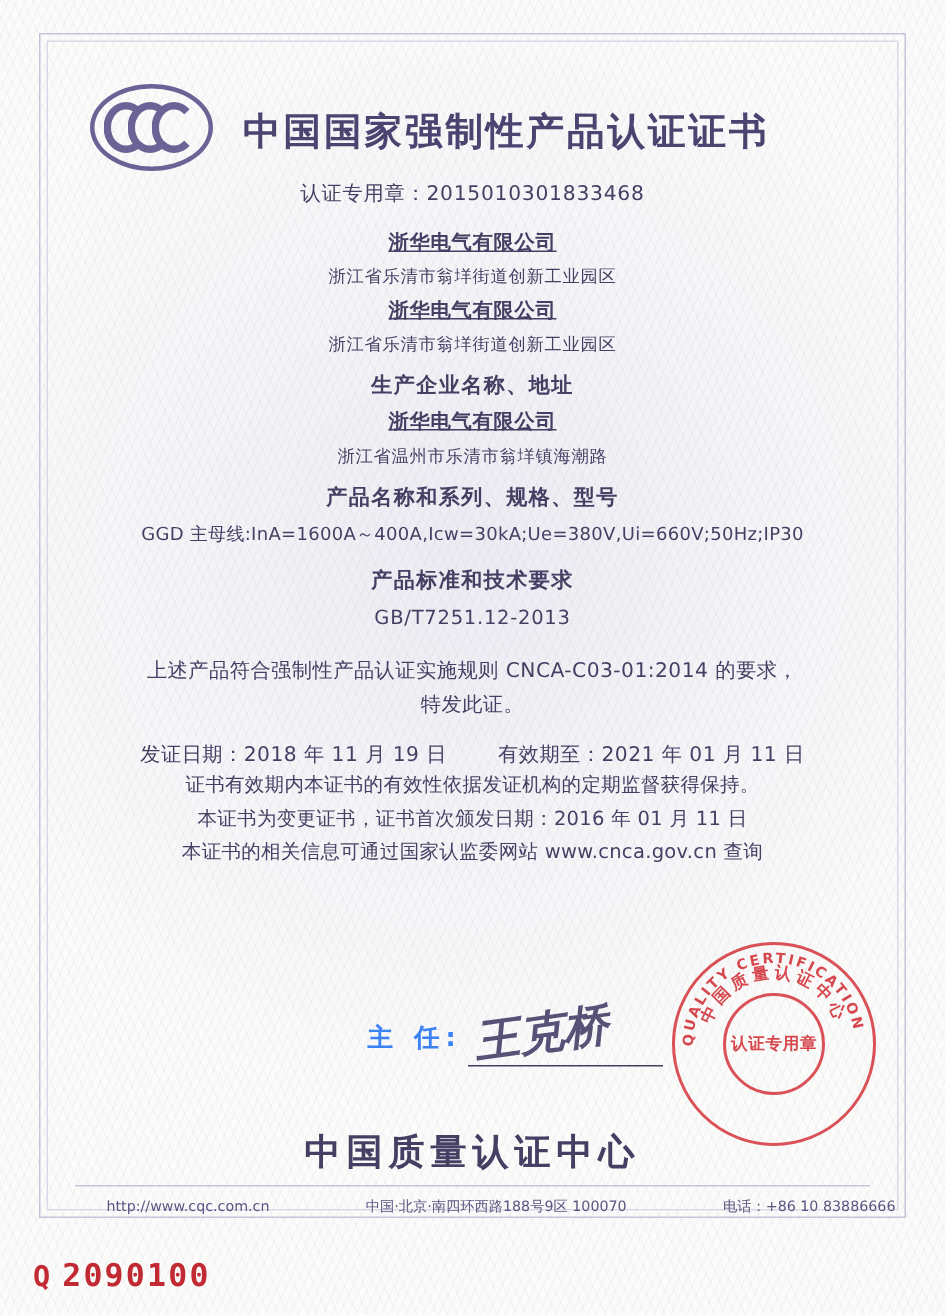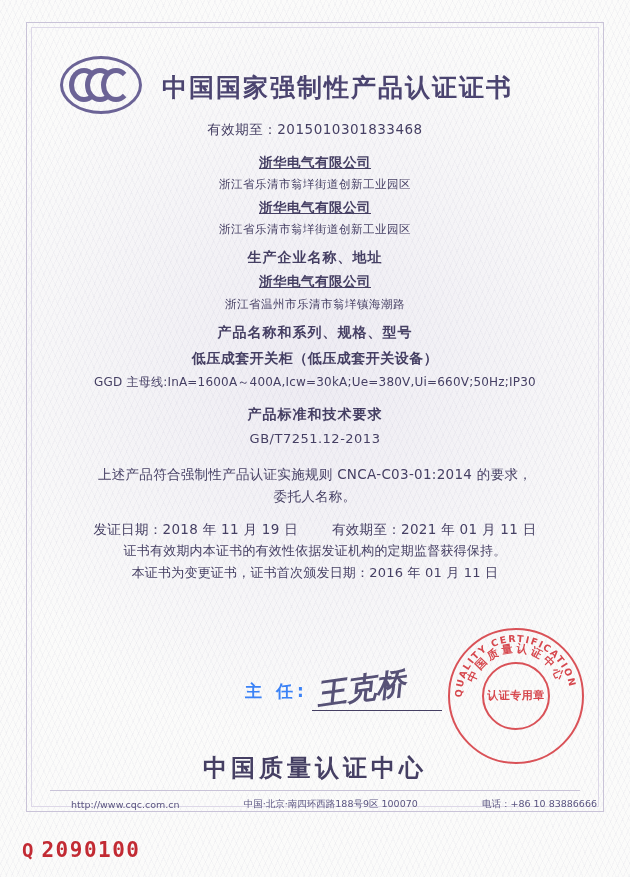--- a/index.html
+++ b/index.html
@@ -387,50 +387,50 @@
     <div class="ccc-logo">
       <div class="ring"></div>
       <div class="c c1"></div>
       <div class="c c2"></div>
       <div class="c c3"></div>
     </div>
     <div class="header-title">中国国家强制性产品认证证书</div>
   </div>
 
   <div class="body-block">
-    <div class="line cert-no">有效期至：2015010301833468</div>
+    <div class="line cert-no">认证专用章：2015010301833468</div>
 
     <div class="line field-value-main">浙华电气有限公司</div>
     <div class="line field-value-sub">浙江省乐清市翁垟街道创新工业园区</div>
 
     <div class="line field-value-main">浙华电气有限公司</div>
     <div class="line field-value-sub">浙江省乐清市翁垟街道创新工业园区</div>
 
     <div class="line field-label">生产企业名称、地址</div>
     <div class="line field-value-main">浙华电气有限公司</div>
     <div class="line field-value-sub">浙江省温州市乐清市翁垟镇海潮路</div>
 
     <div class="line field-label">产品名称和系列、规格、型号</div>
-    <div class="line product-name">低压成套开关柜（低压成套开关设备）</div>
     <div class="line product-spec">GGD 主母线:InA=1600A～400A,Icw=30kA;Ue=380V,Ui=660V;50Hz;IP30</div>
 
     <div class="line standard-label">产品标准和技术要求</div>
     <div class="line standard-value">GB/T7251.12-2013</div>
 
     <div class="statement">
       <span>上述产品符合强制性产品认证实施规则 CNCA-C03-01:2014 的要求，</span>
-      <span class="l2">委托人名称。</span>
+      <span class="l2">特发此证。</span>
     </div>
 
     <div class="line dates">
       <span>发证日期：</span><span>2018 年 11 月 19 日</span><span class="gap"></span><span>有效期至：</span><span>2021 年 01 月 11 日</span>
     </div>
 
     <div class="line note">证书有效期内本证书的有效性依据发证机构的定期监督获得保持。</div>
     <div class="line note">本证书为变更证书，证书首次颁发日期：2016 年 01 月 11 日</div>
+    <div class="line note">本证书的相关信息可通过国家认监委网站 www.cnca.gov.cn 查询</div>
   </div>
 
   <div class="sign-row">
 
     <div class="sign-label">主 任:</div>
     <div class="signature-mark">王克桥</div>
     <div class="sign-underline"></div>
 
     <div class="seal">
       <div class="outer"></div>

